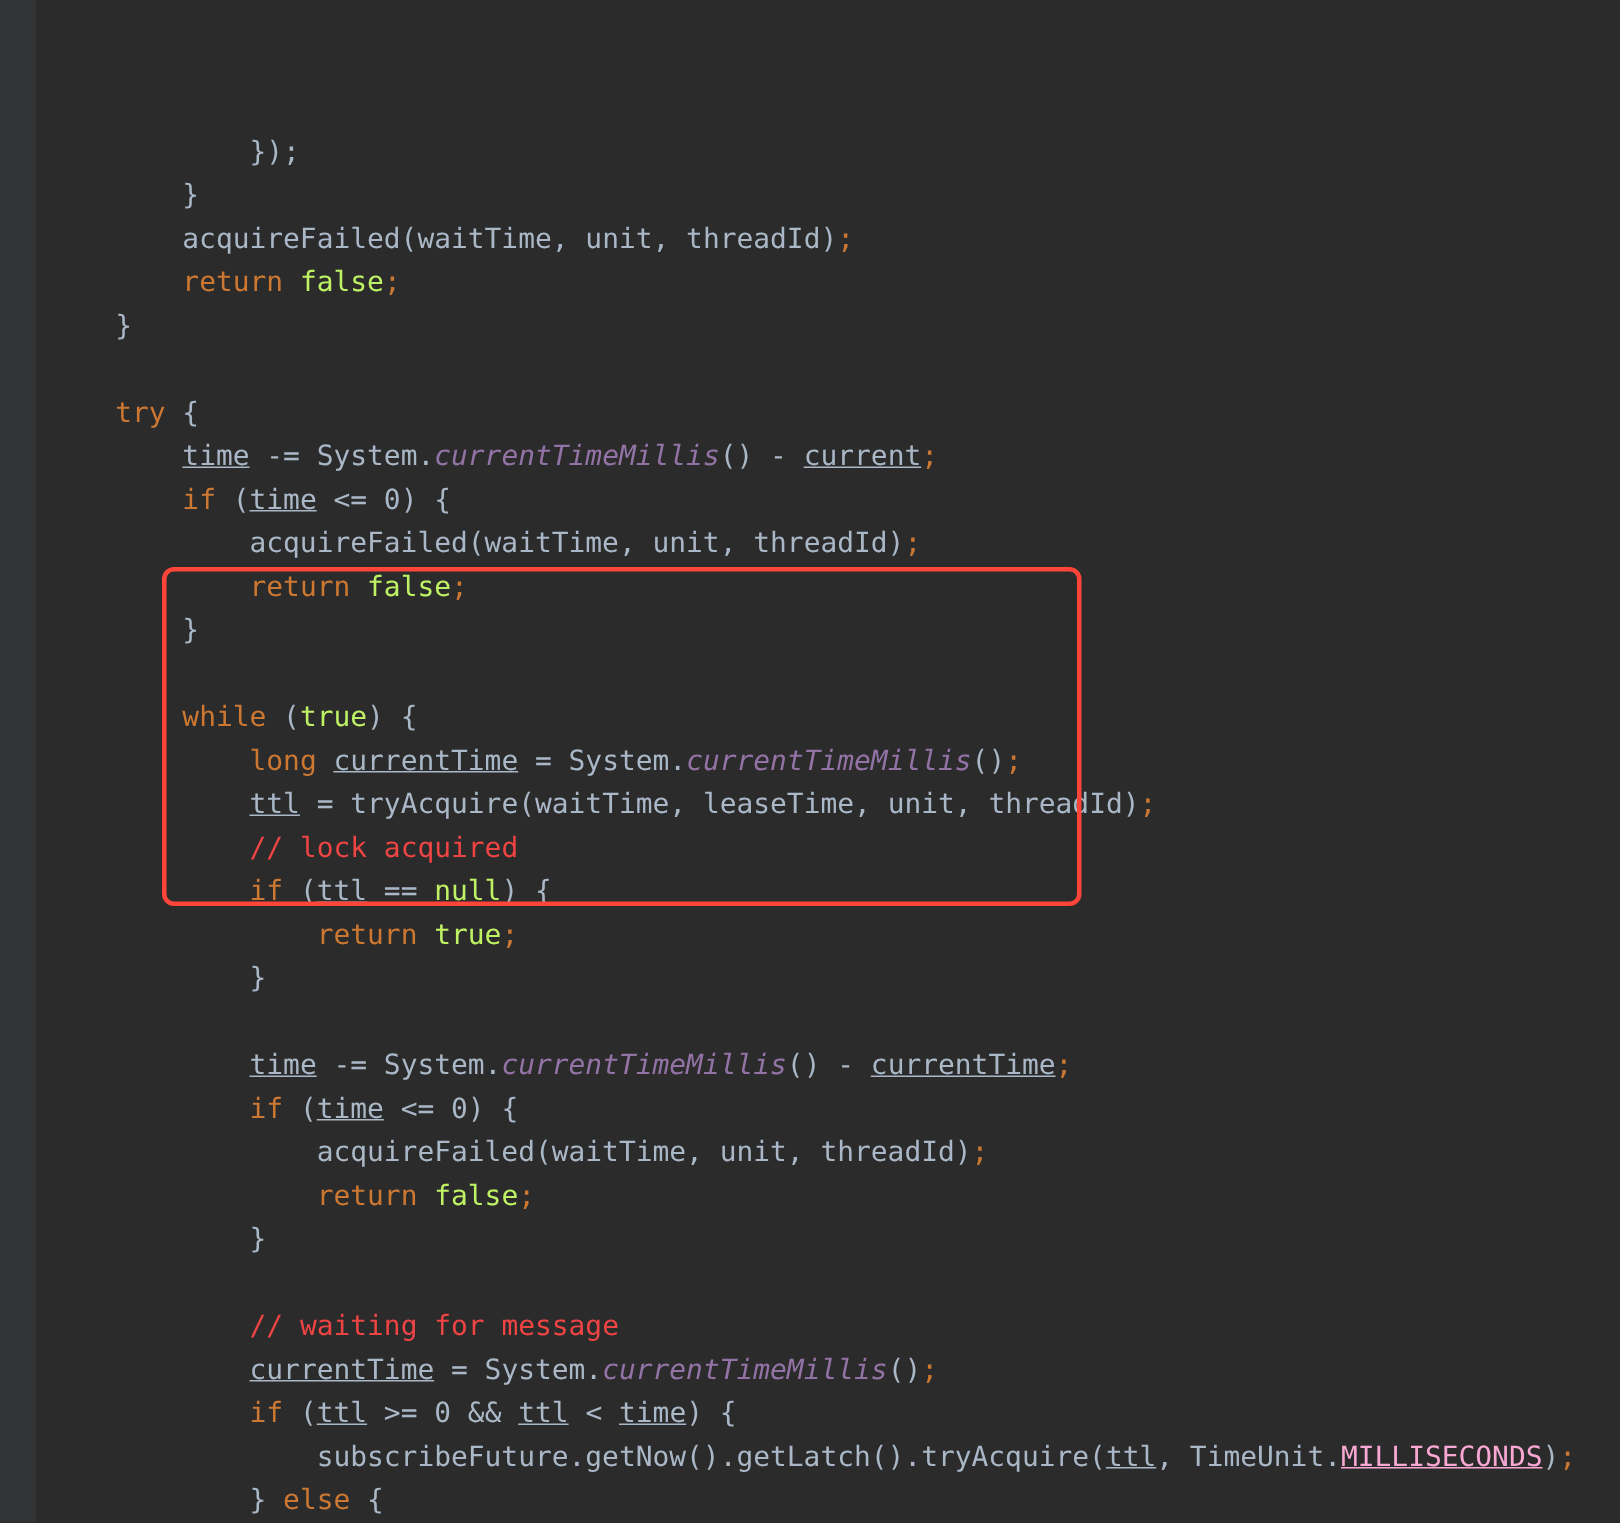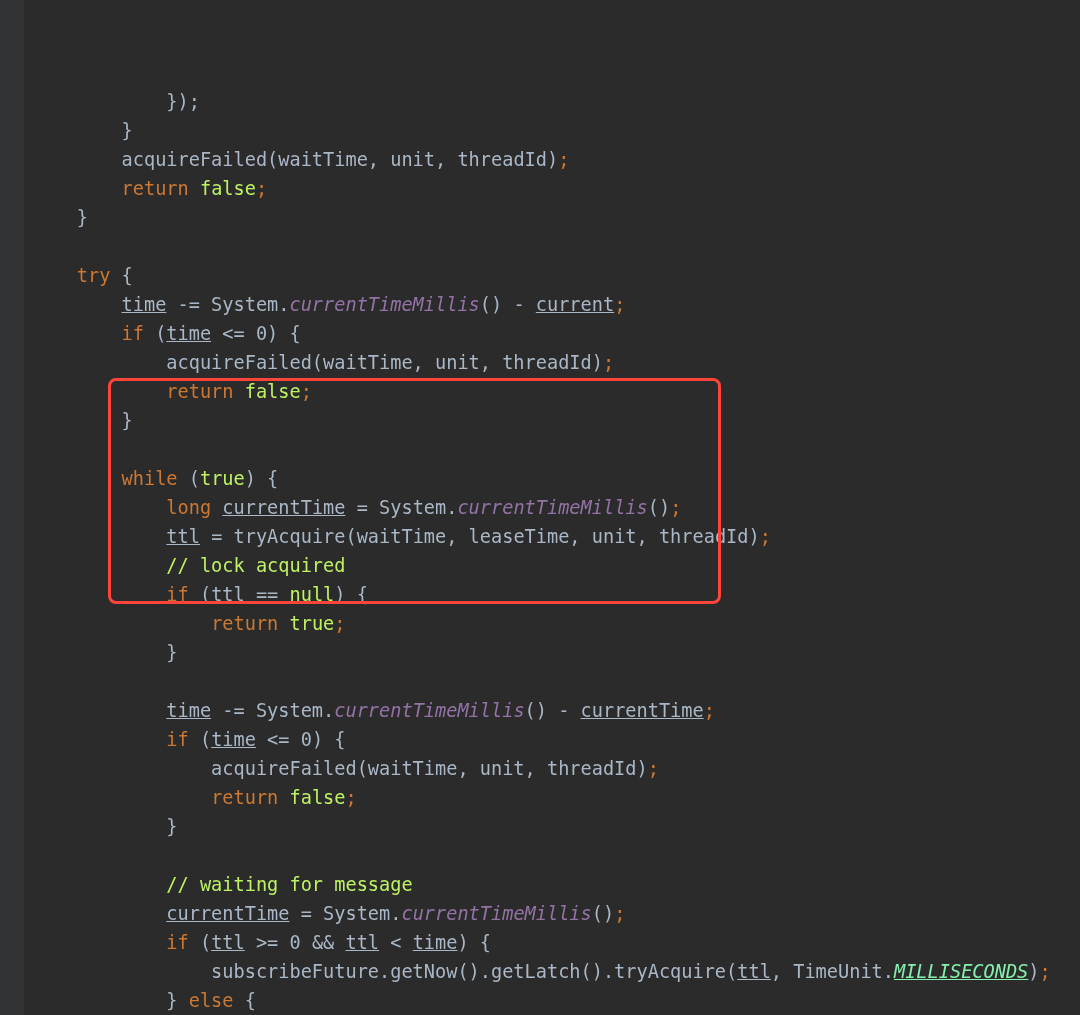--- a/index.html
+++ b/index.html
@@ -32,25 +32,25 @@
     padding-left:32px;
     padding-top:0px;
   }
   .line{
     height:29px;
   }
 
   .kw   {color:#cc7832;text-align:center;}           
   .bool {color:#bef264;}           
   .id   {color:#a9b7c6;}           
-  .comm {color:#bef264;}
+  .comm {color:#ef4444;}
   .punc {color:#cc7832;}           
   .br   {color:#a9b7c6;}           
   .mut  {color:#a9b7c6; text-decoration:underline;} 
-  .stat {color:#86efac; font-style:italic; text-decoration:underline;} 
+  .stat {color:#f9a8d4; text-decoration:underline;} 
   .statplain{color:#9373a5; font-style:italic;}
 
   .highlight-box{
     position:absolute;
     left:108px;
     top:378px;
     width:613px;
     height:226px;
     border:3px solid #ff453a;
     border-radius:8px;

